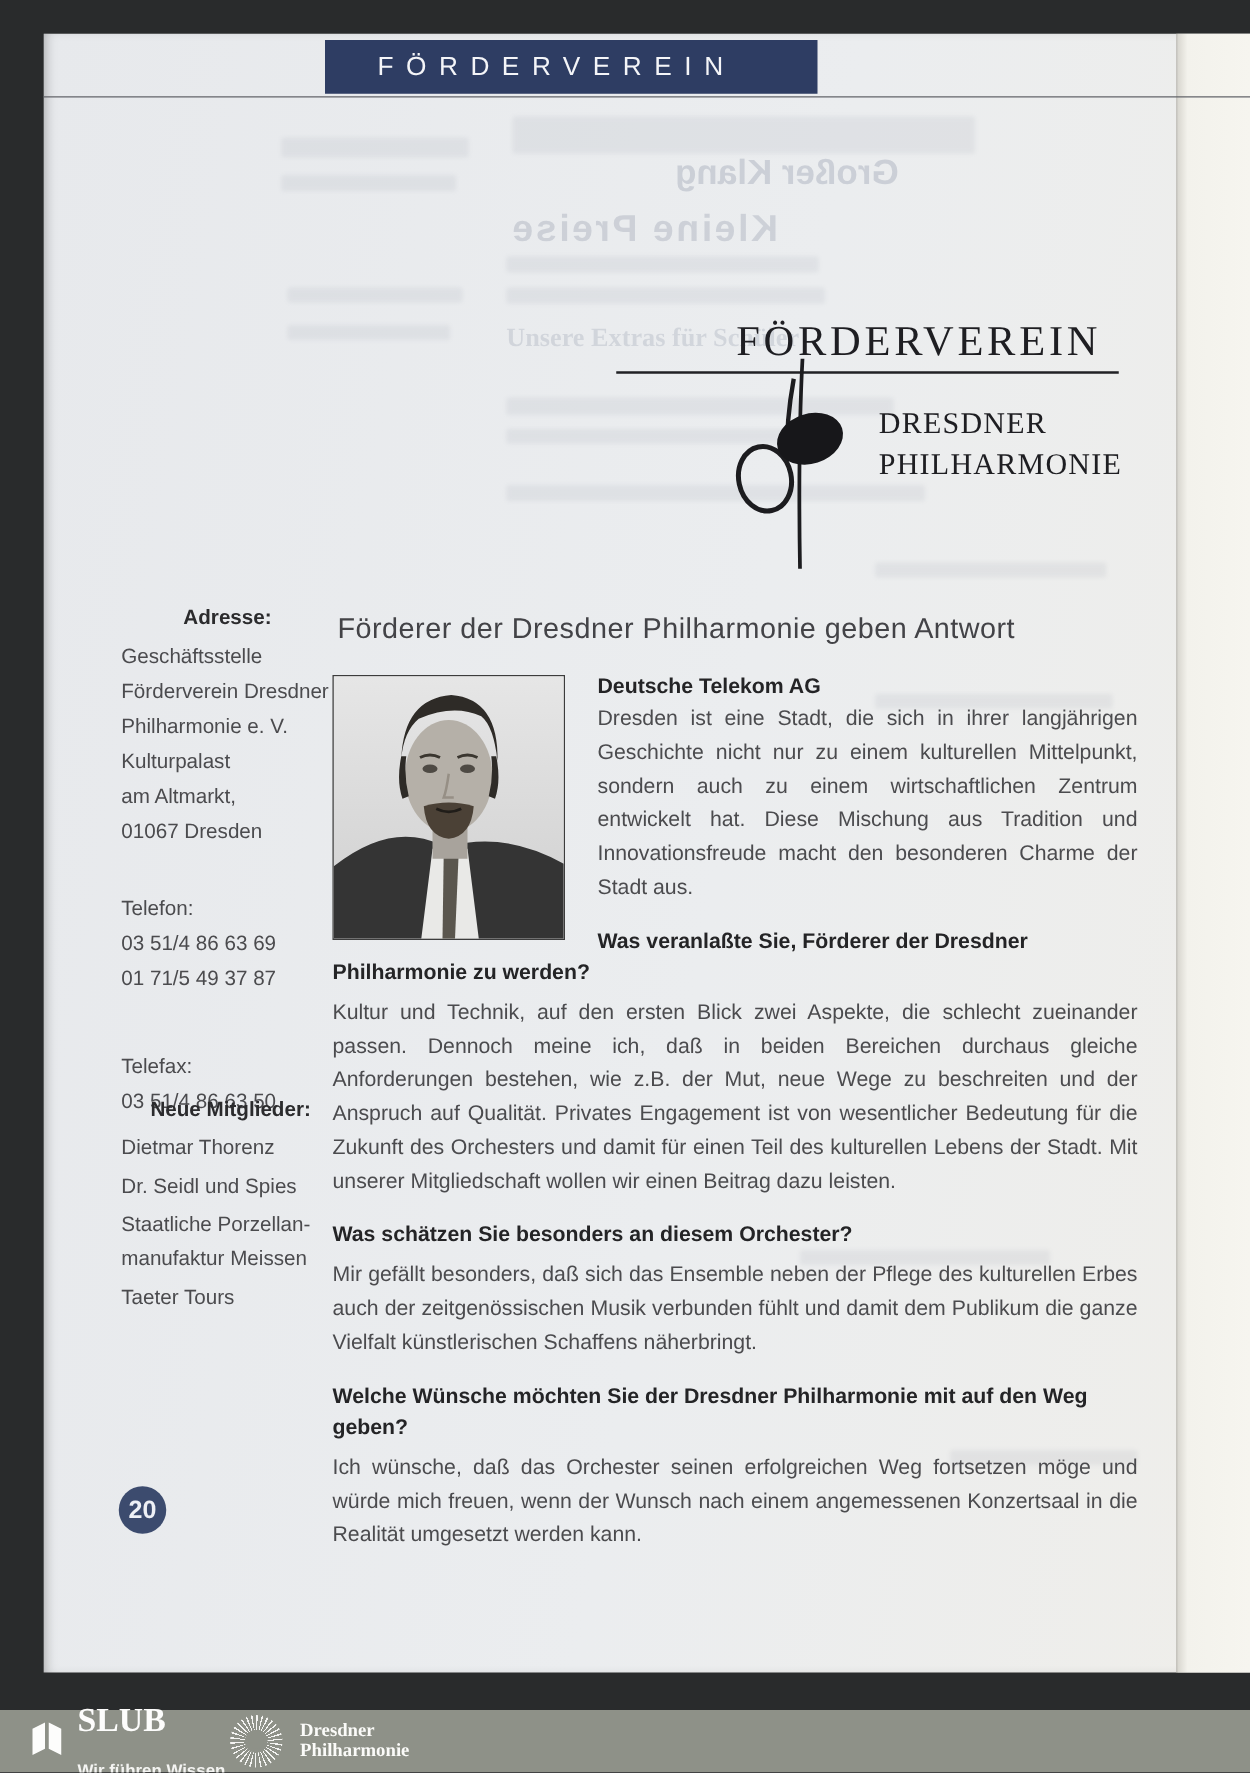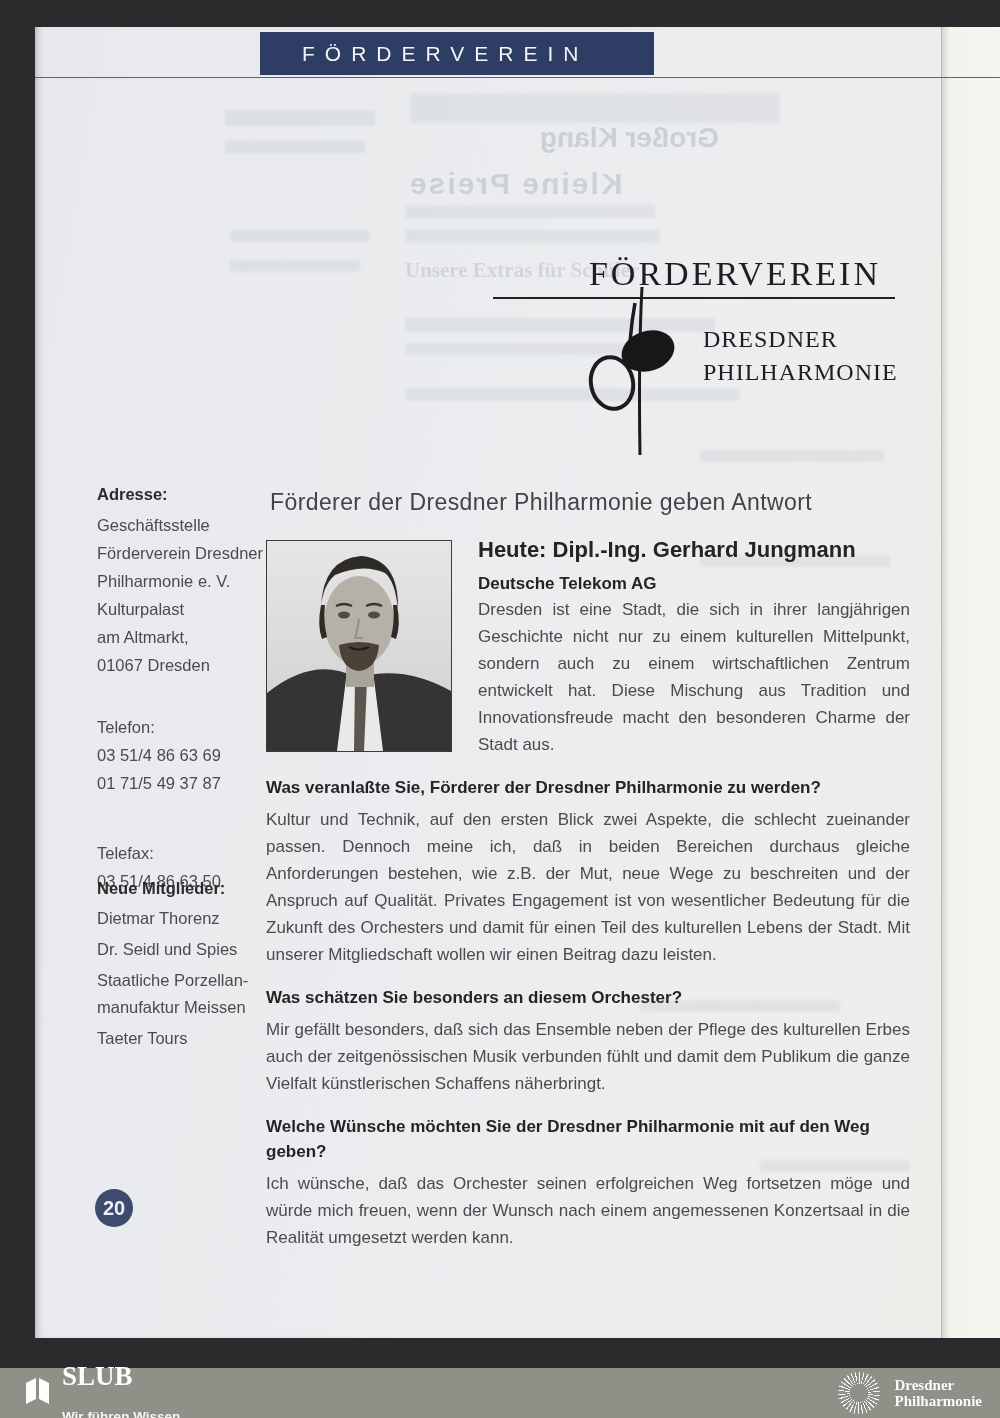--- a/index.html
+++ b/index.html
@@ -42,21 +42,21 @@
   .fv-logo{position:absolute;left:458px;top:228px;width:402px;color:#1e1e22;
     font-family:"Liberation Serif",serif;}
   .fv-title{font-size:34px;letter-spacing:3px;text-align:right;padding-right:14px;}
   .fv-rule{height:2px;background:#212125;margin-top:4px;}
   .fv-row{display:flex;}
   .fv-mark{margin-left:92px;margin-top:-14px;}
   .fv-names{margin-top:24px;margin-left:8px;font-size:24px;letter-spacing:1px;line-height:33px;}
 
   
   .sidebar{position:absolute;left:62px;top:458px;width:170px;color:#4b4b4e;font-size:16.5px;}
-  .sb-label{font-weight:700;color:#2b2b2d;margin-bottom:7px;}
+  .sb-label{font-weight:700;color:#2b2b2d;margin-bottom:7px;text-align:center;}
   .sb-line{line-height:28px;}
   .sb-gap{height:34px;}
   .sb-gap-lg{height:42px;}
   .members{position:absolute;left:62px;top:852px;width:175px;color:#4b4b4e;font-size:16.5px;}
   .member-line{line-height:27px;margin-bottom:4px;}
   .member-line.cont{margin-top:-4px;}
 
   
   .heading{
     position:absolute;left:235px;top:462px;width:660px;
@@ -75,21 +75,21 @@
 
   .page-badge{
     position:absolute;left:60px;top:1162px;width:38px;height:38px;border-radius:50%;
     background:#3c4b6e;color:#eef0f5;display:flex;align-items:center;justify-content:center;
     font-size:20px;font-weight:700;
   }
 
   
   .footer{
     position:absolute;left:0;top:1368px;width:1000px;height:50px;background:#8e9188;
-    display:flex;align-items:center;justify-content:space-between;
+    display:flex;align-items:center;
   }
   .slub{display:flex;align-items:center;margin-left:24px;}
   .slub-icon{margin-right:10px;}
   .slub-text .slub-name{
     font-family:"Liberation Serif",serif;font-weight:700;font-size:27px;color:#fdfdfc;line-height:26px;
   }
   .slub-text .slub-tag{font-size:13.5px;font-weight:700;color:#f4f4f2;margin-top:20px;}
   .phil{display:flex;align-items:center;margin-right:18px;}
   .sunburst{
     width:42px;height:42px;border-radius:50%;margin-right:14px;position:relative;
@@ -200,21 +200,20 @@
         <ellipse cx="77" cy="74" rx="6" ry="3.4" fill="#4e4a44"></ellipse>
         <ellipse cx="107" cy="74" rx="6" ry="3.4" fill="#4e4a44"></ellipse>
         <path d="M69 65 Q77 61 85 65" stroke="#3a362f" stroke-width="2.4" fill="none"></path>
         <path d="M99 65 Q107 61 115 65" stroke="#3a362f" stroke-width="2.4" fill="none"></path>
         <path d="M92 78 Q90 92 88 97 L96 97" stroke="#968f85" stroke-width="2" fill="none"></path>
         <path d="M72 104 Q92 98 112 104 Q110 128 92 130 Q74 128 72 104 Z" fill="#4b4136"></path>
         <path d="M82 106 Q92 111 102 106" stroke="#201d19" stroke-width="2.2" fill="none"></path>
       </svg>
     </div>
 
-    <h2 class="today">Heute: Dipl.-Ing. Gerhard Jungmann</h2>
     <div class="subline">Deutsche Telekom AG</div>
 
     <p class="a">Dresden ist eine Stadt, die sich in ihrer langjährigen Geschichte nicht nur zu einem kulturellen Mittelpunkt, sondern auch zu einem wirtschaftlichen Zentrum entwickelt hat. Diese Mischung aus Tradition und Innovationsfreude macht den besonderen Charme der Stadt aus.</p>
 
     <p class="q">Was veranlaßte Sie, Förderer der Dresdner Philharmonie zu werden?</p>
     <p class="a">Kultur und Technik, auf den ersten Blick zwei Aspekte, die schlecht zueinander passen. Dennoch meine ich, daß in beiden Bereichen durchaus gleiche Anforderungen bestehen, wie z.B. der Mut, neue Wege zu beschreiten und der Anspruch auf Qualität. Privates Engagement ist von wesentlicher Bedeutung für die Zukunft des Orchesters und damit für einen Teil des kulturellen Lebens der Stadt. Mit unserer Mitgliedschaft wollen wir einen Beitrag dazu leisten.</p>
 
     <p class="q">Was schätzen Sie besonders an diesem Orchester?</p>
     <p class="a">Mir gefällt besonders, daß sich das Ensemble neben der Pflege des kulturellen Erbes auch der zeitgenössischen Musik verbunden fühlt und damit dem Publikum die ganze Vielfalt künstlerischen Schaffens näherbringt.</p>
 

